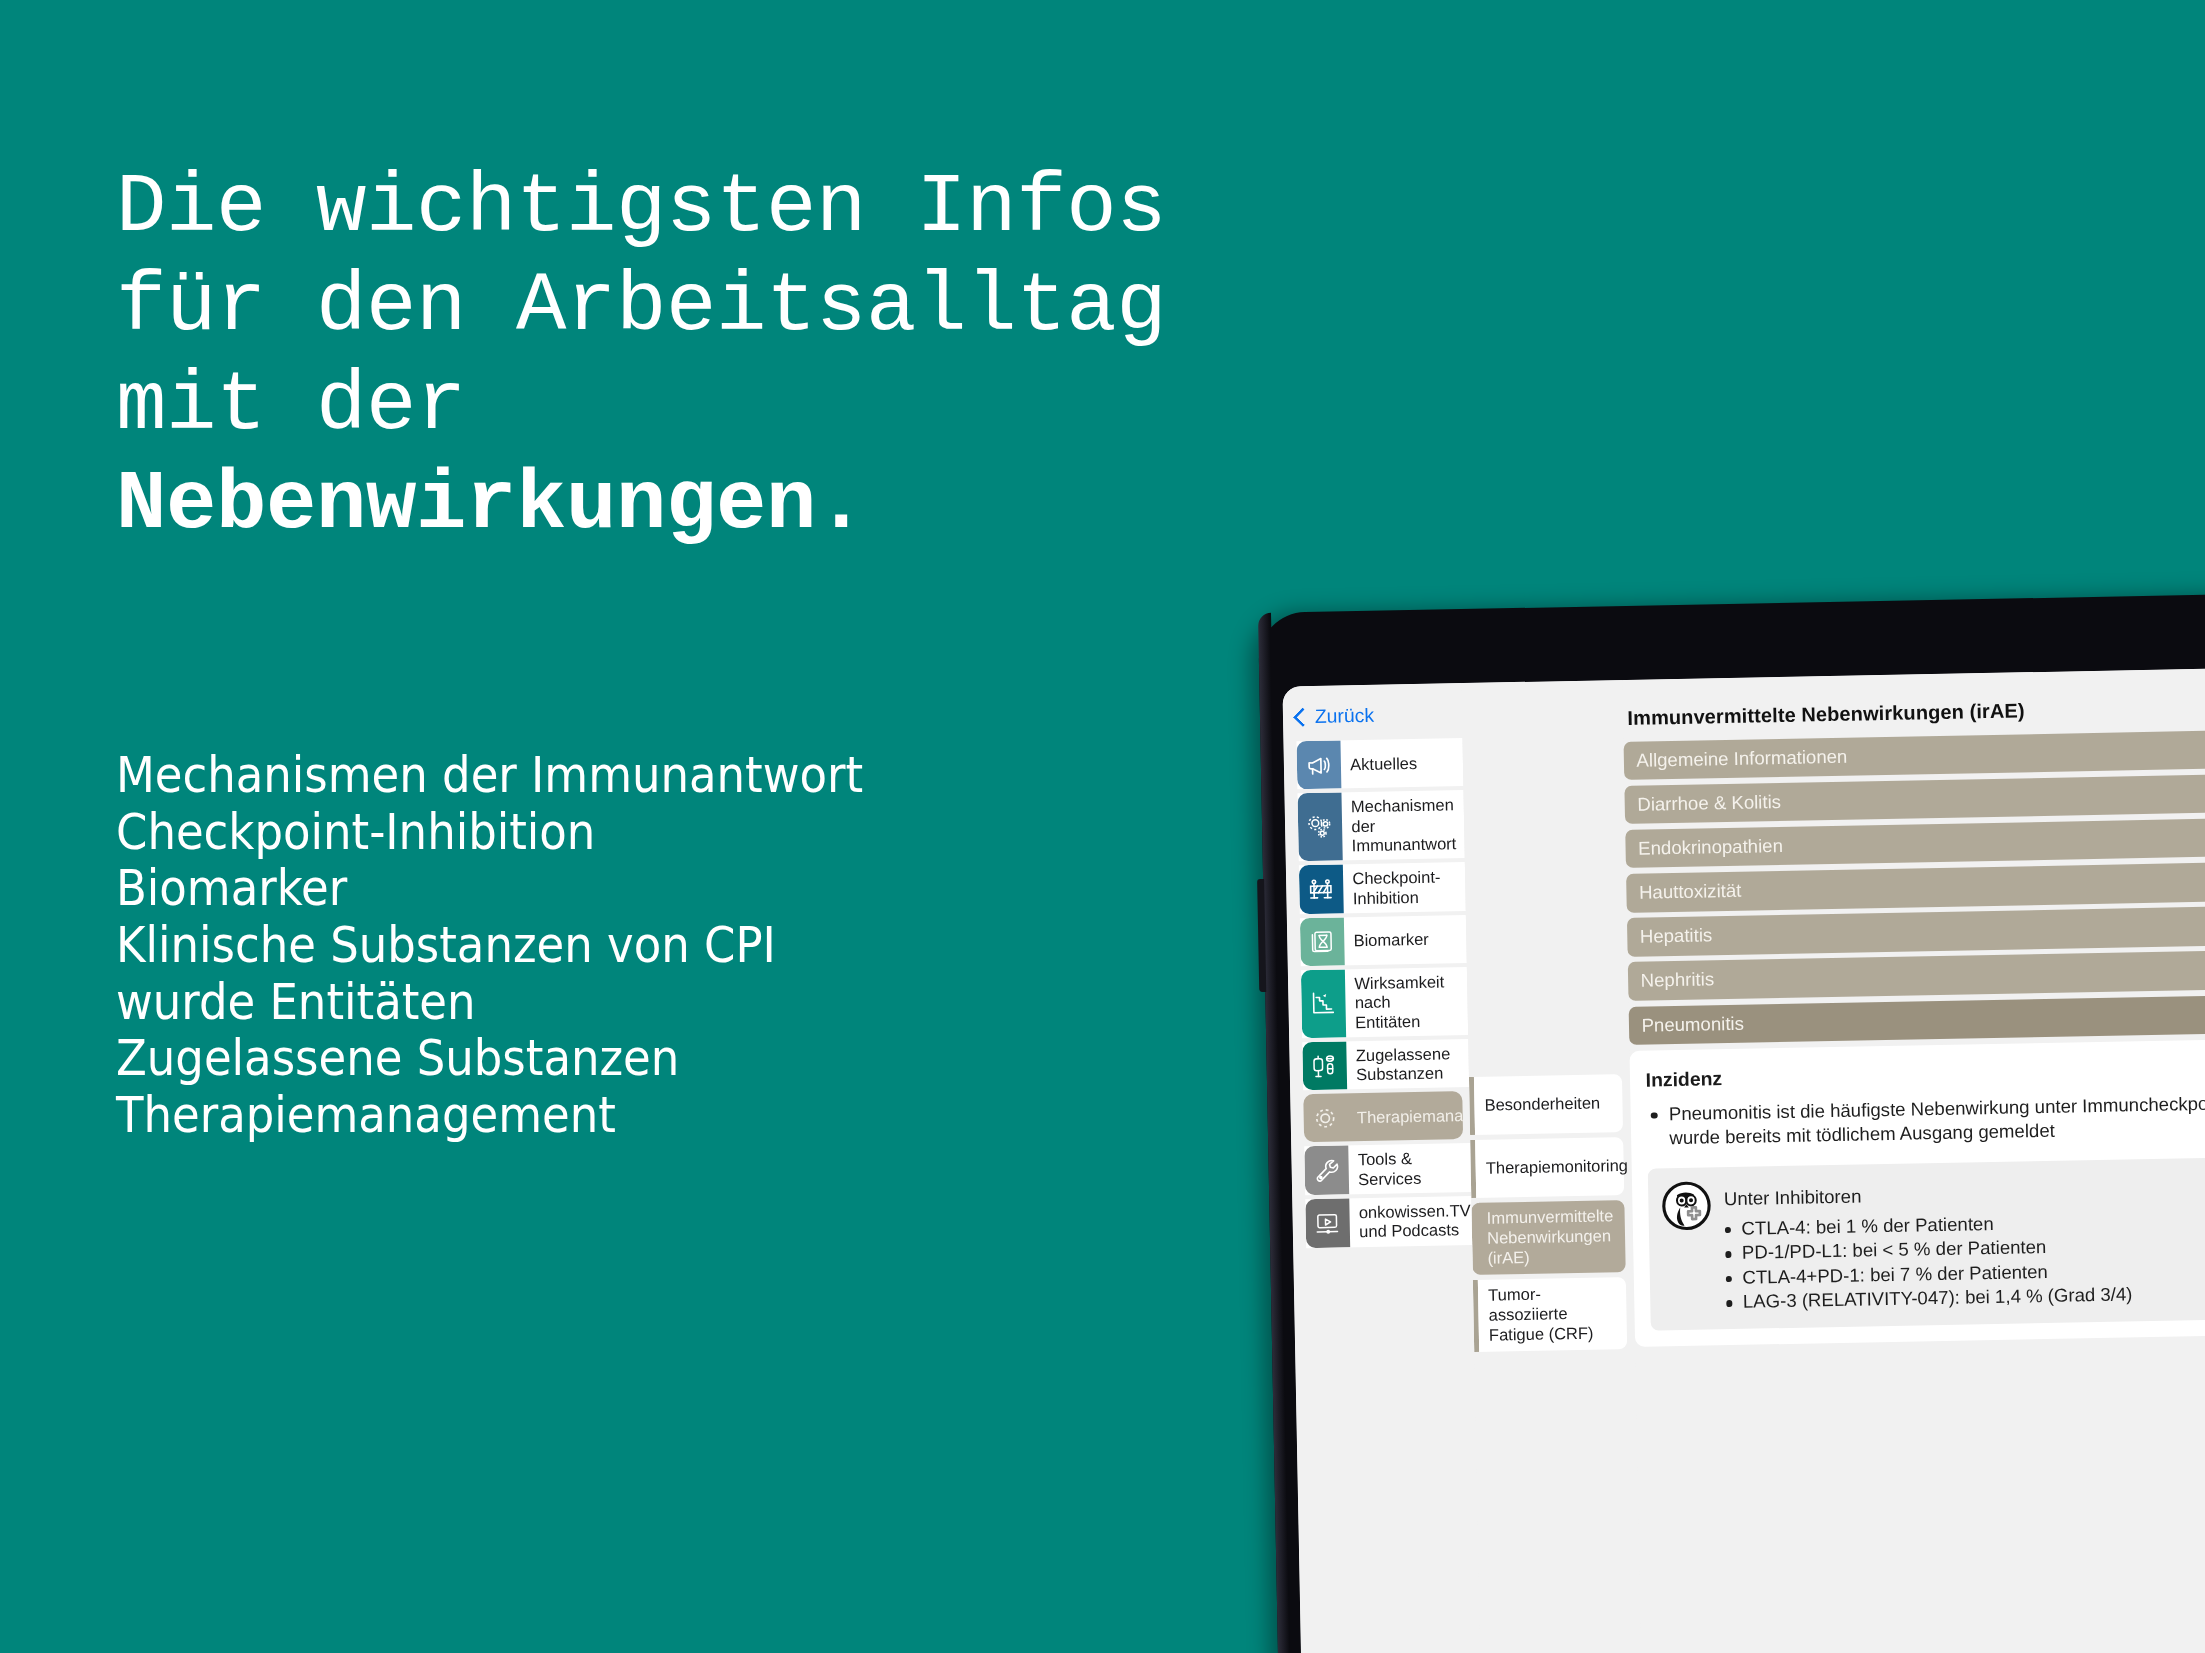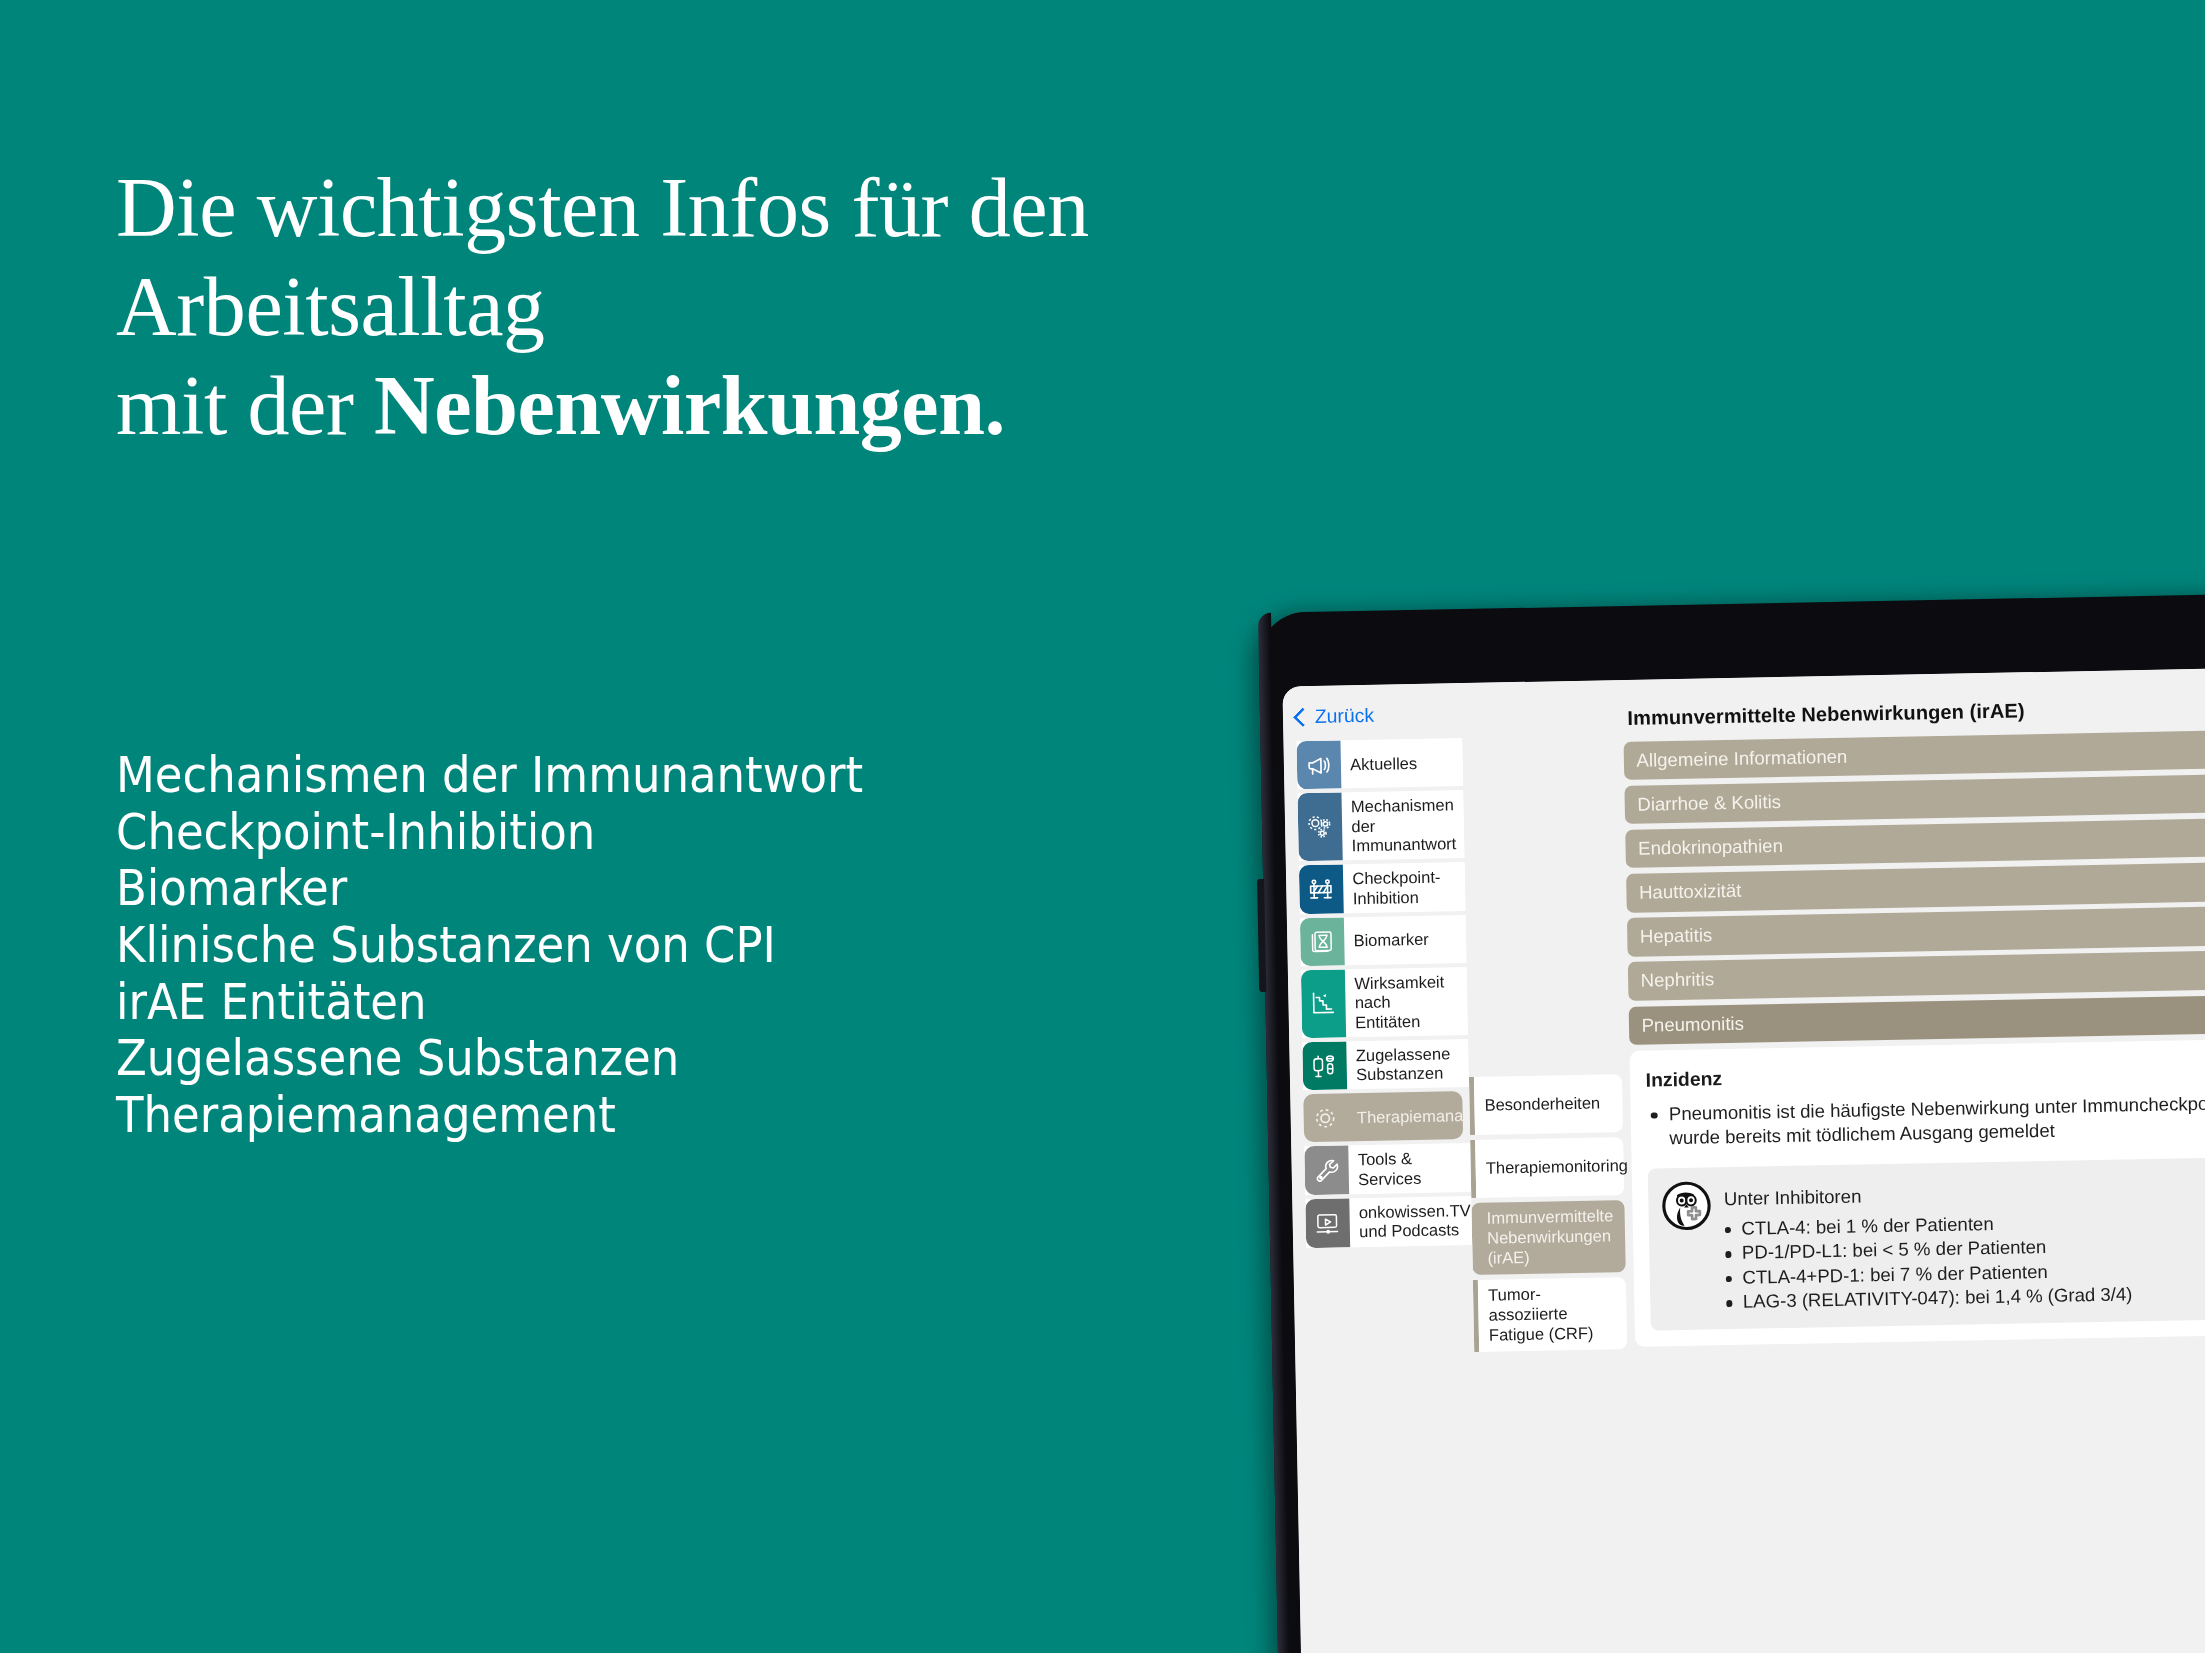--- a/index.html
+++ b/index.html
@@ -11,21 +11,21 @@
   #stage{position:absolute;inset:0;overflow:hidden;background:#00857B;}
 
   
   .promo{position:absolute;left:116px;top:158px;width:1146px;}
   .headline{
     color:#ffffff;
     font-size:84px;
     line-height:1.18;
     font-weight:300;
     letter-spacing:-0.4px;
-    font-family:Liberation Serif, serif;
+    font-family:Liberation Mono, monospace;
     font-stretch:condensed;
   }
   .headline .bold{font-weight:700;}
   .topiclist{position:absolute;left:116px;top:749px;width:969px;}
   .topic{
     color:#ffffff;
     font-size:50px;
     line-height:1.07;
     font-weight:300;
     margin-bottom:3.2px;
@@ -137,21 +137,21 @@
       <span>Die wichtigsten Infos für den Arbeitsalltag</span><br>
       <span>mit der </span><span class="bold">Nebenwirkungen.</span>
     </div>
   </div>
 
   <div class="topiclist">
     <div class="topic">Mechanismen der Immunantwort</div>
     <div class="topic">Checkpoint-Inhibition</div>
     <div class="topic">Biomarker</div>
     <div class="topic">Klinische Substanzen von CPI</div>
-    <div class="topic">irAE Entitäten</div>
+    <div class="topic">wurde Entitäten</div>
     <div class="topic">Zugelassene Substanzen</div>
     <div class="topic">Therapiemanagement</div>
   </div>
 
   <div id="tablet">
     <div class="bezel"></div>
     <div class="bezel-sheen"></div>
     <div class="vol-btn"></div>
 
     <div class="screen">

